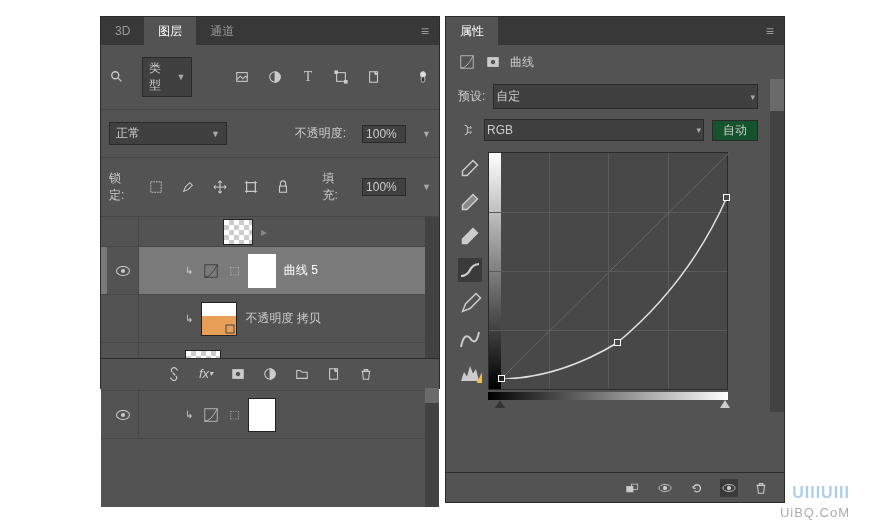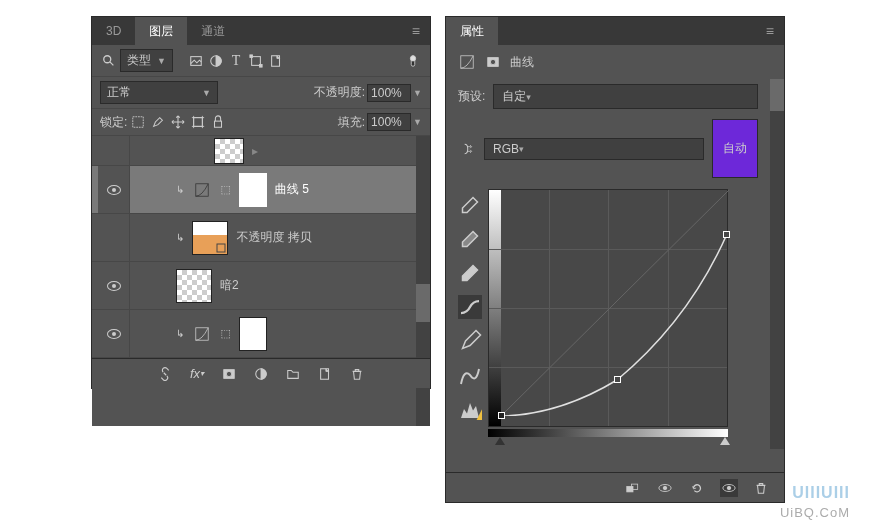--- a/index.html
+++ b/index.html
@@ -1,24 +1,24 @@
 <!DOCTYPE html>
 <html><head>
 <meta charset="utf-8">
 <style>
 *{box-sizing:border-box;margin:0;padding:0;font-family:"Microsoft YaHei",Arial,sans-serif;font-size:12px;color:#ccc}
 body{background:#fff;width:870px;height:530px;position:relative}
 .panel{position:absolute;background:#535353;border:1px solid #2a2a2a}
-.panel-left{left:91px;top:16px;width:340px;height:373px}
+.panel-left{left:100px;top:16px;width:340px;height:373px}
 .panel-right{left:445px;top:16px;width:340px;height:487px}
 .tabs{display:flex;background:#383838;height:28px;align-items:center}
 .tab{padding:0 14px;height:28px;line-height:28px;color:#999;cursor:pointer}
 .tab.active{background:#535353;color:#ffffff}
 .panel-menu{margin-left:auto;padding:0 10px;color:#999;cursor:pointer;font-size:14px}
-.row{display:flex;align-items:center;padding:4px 8px;gap:2px;border-bottom:1px solid #474747}
+.row{display:flex;align-items:center;padding:12px 8px;gap:16px;border-bottom:1px solid #474747}
 .sel{background:#404040;border:1px solid #2a2a2a;padding:2px 6px;display:flex;align-items:center;gap:6px;cursor:pointer}
 .chev{font-size:9px;color:#aaa}
 .icon{color:#ccc;cursor:pointer;display:inline-flex;align-items:center;justify-content:center;width:18px;height:18px}
 .icon svg{width:14px;height:14px;fill:#ccc;stroke:#ccc}
 .opacity-input{background:#404040;border:1px solid #2a2a2a;width:44px;padding:1px 3px;color:#ccc}
 .layers{height:290px;overflow:auto;background:#535353;position:relative}
 .layer{display:flex;align-items:center;height:48px;padding:0 6px;gap:8px;border-bottom:1px solid #474747}
 .layer.half{height:30px}
 .layer.sel-row{background:#7a7a7a}
 .vis{width:32px;display:flex;justify-content:center;align-items:center;border-right:1px solid #474747;align-self:stretch}
@@ -31,22 +31,22 @@
 .thumb.small{width:30px;height:26px}
 .mask-thumb{width:28px;height:34px;background:#fff;border:1px solid #222}
 .curves-icon{width:20px;height:18px}
 .link-ic{font-size:11px;color:#ccc}
 .lname{flex:1}
 .scroll{position:absolute;right:0;top:0;width:14px;height:100%;background:#424242}
 .scroll-thumb{position:absolute;right:0;top:148px;width:14px;height:38px;background:#6a6a6a}
 .footer{position:absolute;bottom:0;left:0;right:0;height:30px;display:flex;align-items:center;justify-content:center;gap:14px;border-top:1px solid #2a2a2a;background:#535353}
 .attr-header{display:flex;align-items:center;gap:8px;padding:8px 12px;height:34px}
 .attr-row{display:flex;align-items:center;gap:8px;padding:5px 12px}
-.attr-sel-wide{flex:1;background:#404040;border:1px solid #2a2a2a;padding:3px 8px;display:flex;align-items:center;cursor:pointer}
-.auto-btn{background:#6d28d9;border:1px solid #2a2a2a;padding:20px 10px;cursor:pointer}
+.attr-sel-wide{flex:1;background:#404040;border:1px solid #2a2a2a;padding:3px 2px;display:flex;align-items:center;justify-content:space-between;cursor:pointer}
+.auto-btn{background:#14532d;border:1px solid #2a2a2a;padding:1px 10px;cursor:pointer}
 .curve-area{display:flex;padding:6px 12px;gap:6px}
 .tools-col{display:flex;flex-direction:column;gap:10px;align-items:center;padding-top:4px}
 .tool{width:24px;height:24px;display:flex;align-items:center;justify-content:center;cursor:pointer;color:#ccc}
 .tool.active{background:#3a3a3a}
 .curve-box{width:240px;height:238px;background:#484848;border:1px solid #2a2a2a;position:relative}
 .grid-line{position:absolute;background:#5a5a5a}
 .gradient-strip{position:absolute;bottom:0;left:0;width:100%;height:12px;background:linear-gradient(90deg,#000,#fff)}
 .gradient-strip-v{position:absolute;left:0;top:0;width:12px;height:100%;background:linear-gradient(180deg,#fff,#000)}
 .slider-tri{position:absolute;width:0;height:0;border-left:5px solid transparent;border-right:5px solid transparent;border-bottom:8px solid #ccc}
 .pt{position:absolute;width:7px;height:7px;border:1px solid #fff;background:#484848}

